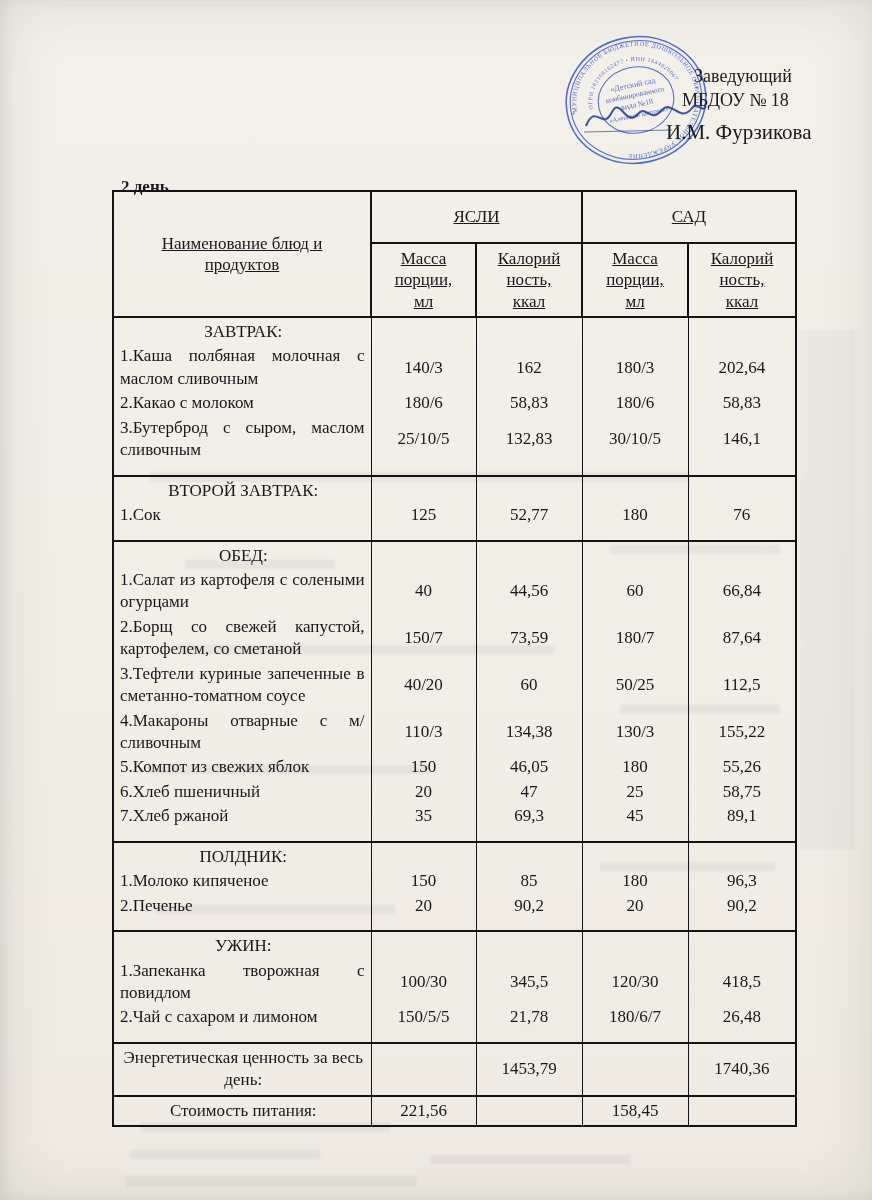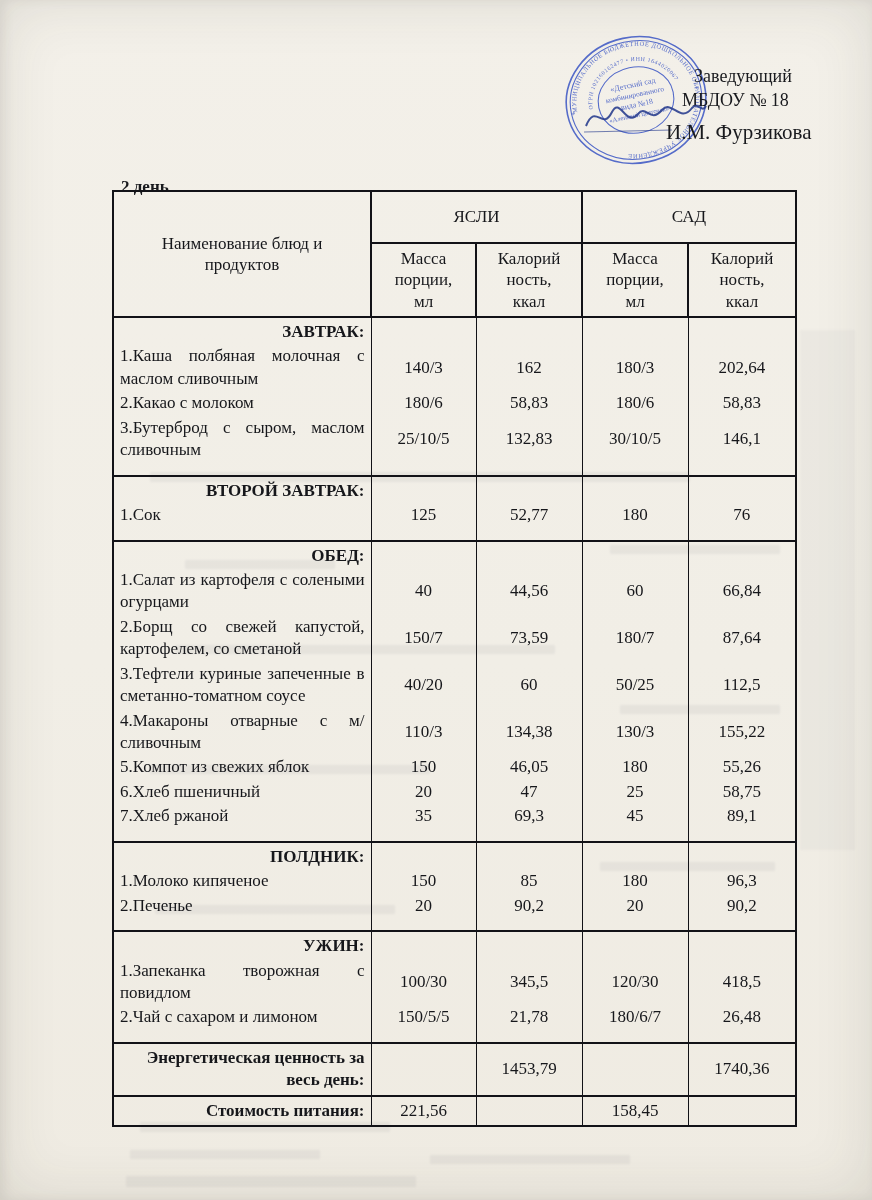--- a/index.html
+++ b/index.html
@@ -27,32 +27,32 @@
 
   
   table.menu{
     position:absolute;top:190px;left:112px;width:683px;
     border-collapse:collapse;table-layout:fixed;
     border:2.4px solid #121217;
     font-size:17px;color:#16171b;
   }
   .menu th{
     border:2px solid #121217;font-weight:normal;text-align:center;vertical-align:middle;
-    padding:4px 12px;white-space:pre-line;line-height:1.25;
+    padding:4px 12px;white-space:pre-line;line-height:1.25;text-decoration:underline;
   }
   .menu thead tr.grp th{height:42px;}
   .menu thead tr.sub th{height:64px;}
   .menu td{
     border-left:1.9px solid #121217;border-right:1.9px solid #121217;
     border-top:none;border-bottom:none;
     padding:1px 6px;vertical-align:middle;line-height:1.32;
   }
   .menu tr.section-start td{border-top:2.2px solid #121217;}
   .menu td.name{text-align:justify;}
-  .menu td.title{font-weight:bold;text-align:right;padding-top:3px;padding-left:8px;}
+  .menu td.title{font-weight:normal;text-align:center;padding-top:3px;padding-left:8px;}
   .menu td.val{text-align:center;}
   .menu tr.section-end td{padding-bottom:13px;}
   .menu tr.total-row td{padding-top:3px;padding-bottom:3px;}
 </style>
 </head>
 <body>
 
 <div class="page">
 
   <div class="ghost" style="left:150px;top:472px;width:540px;height:10px;"></div>

